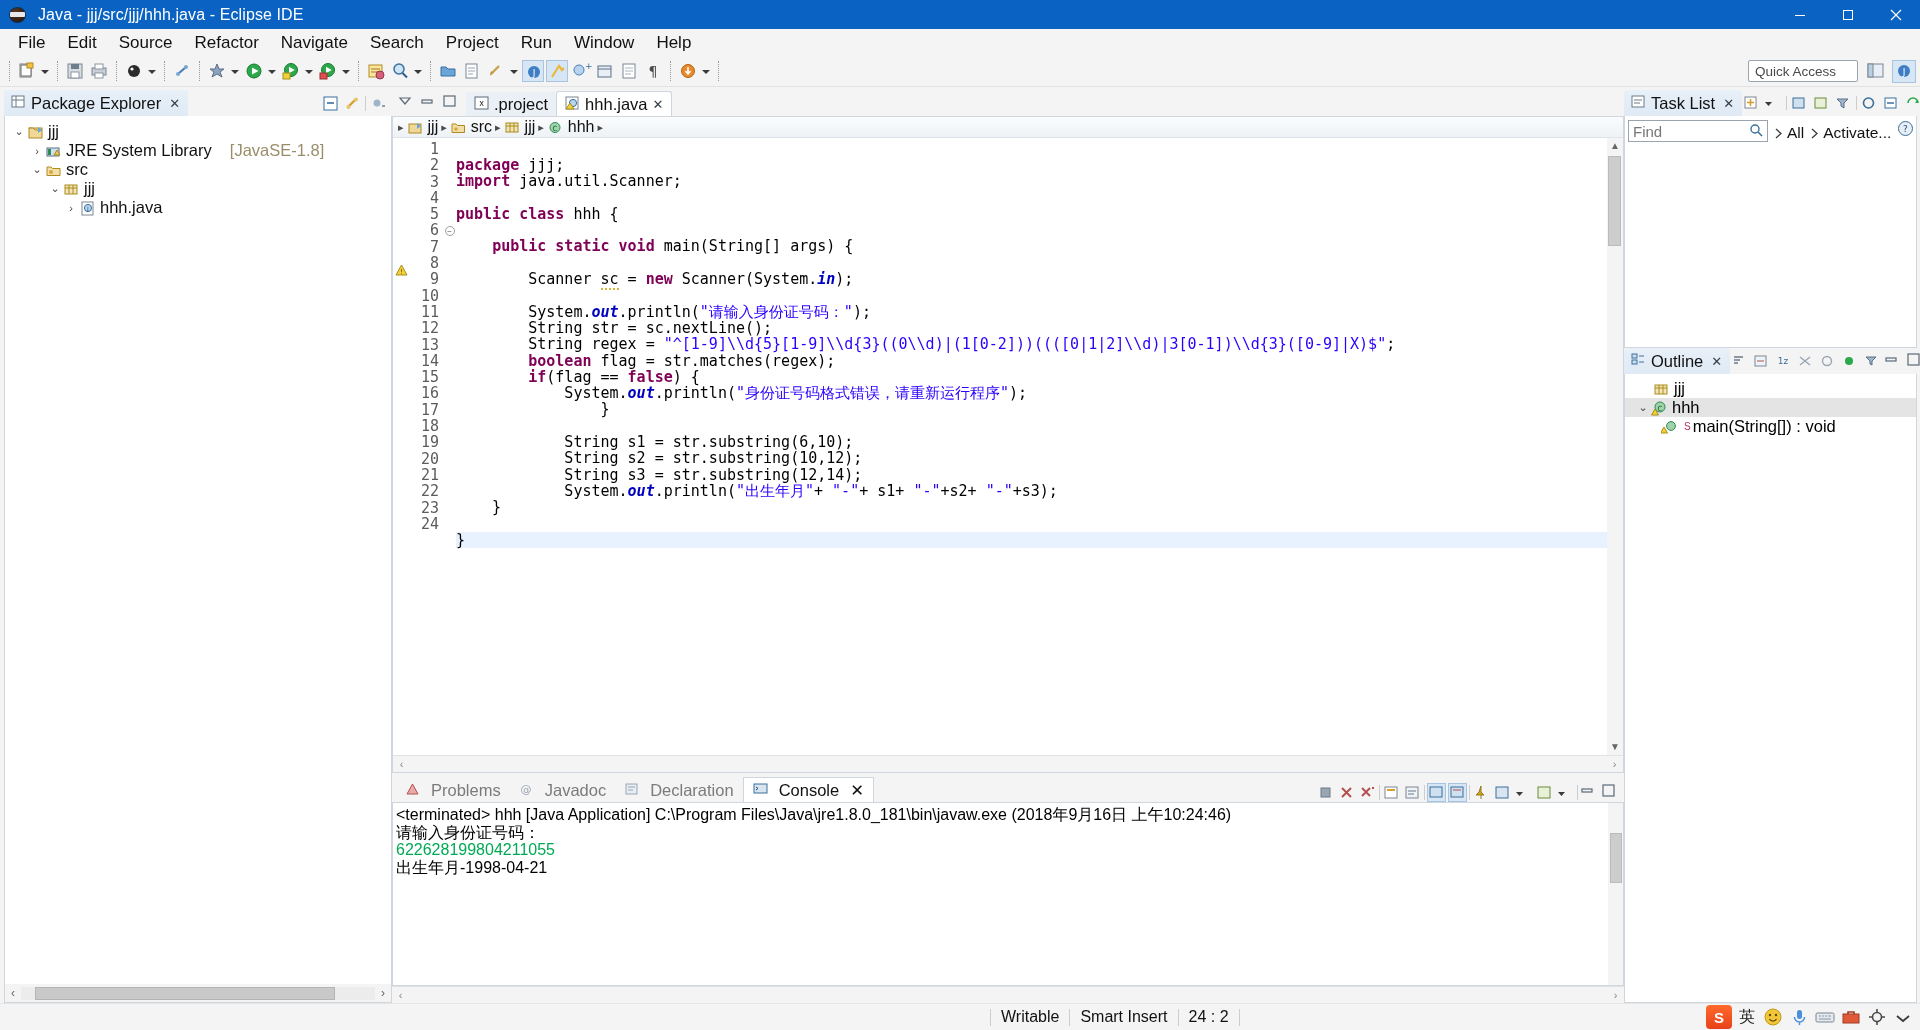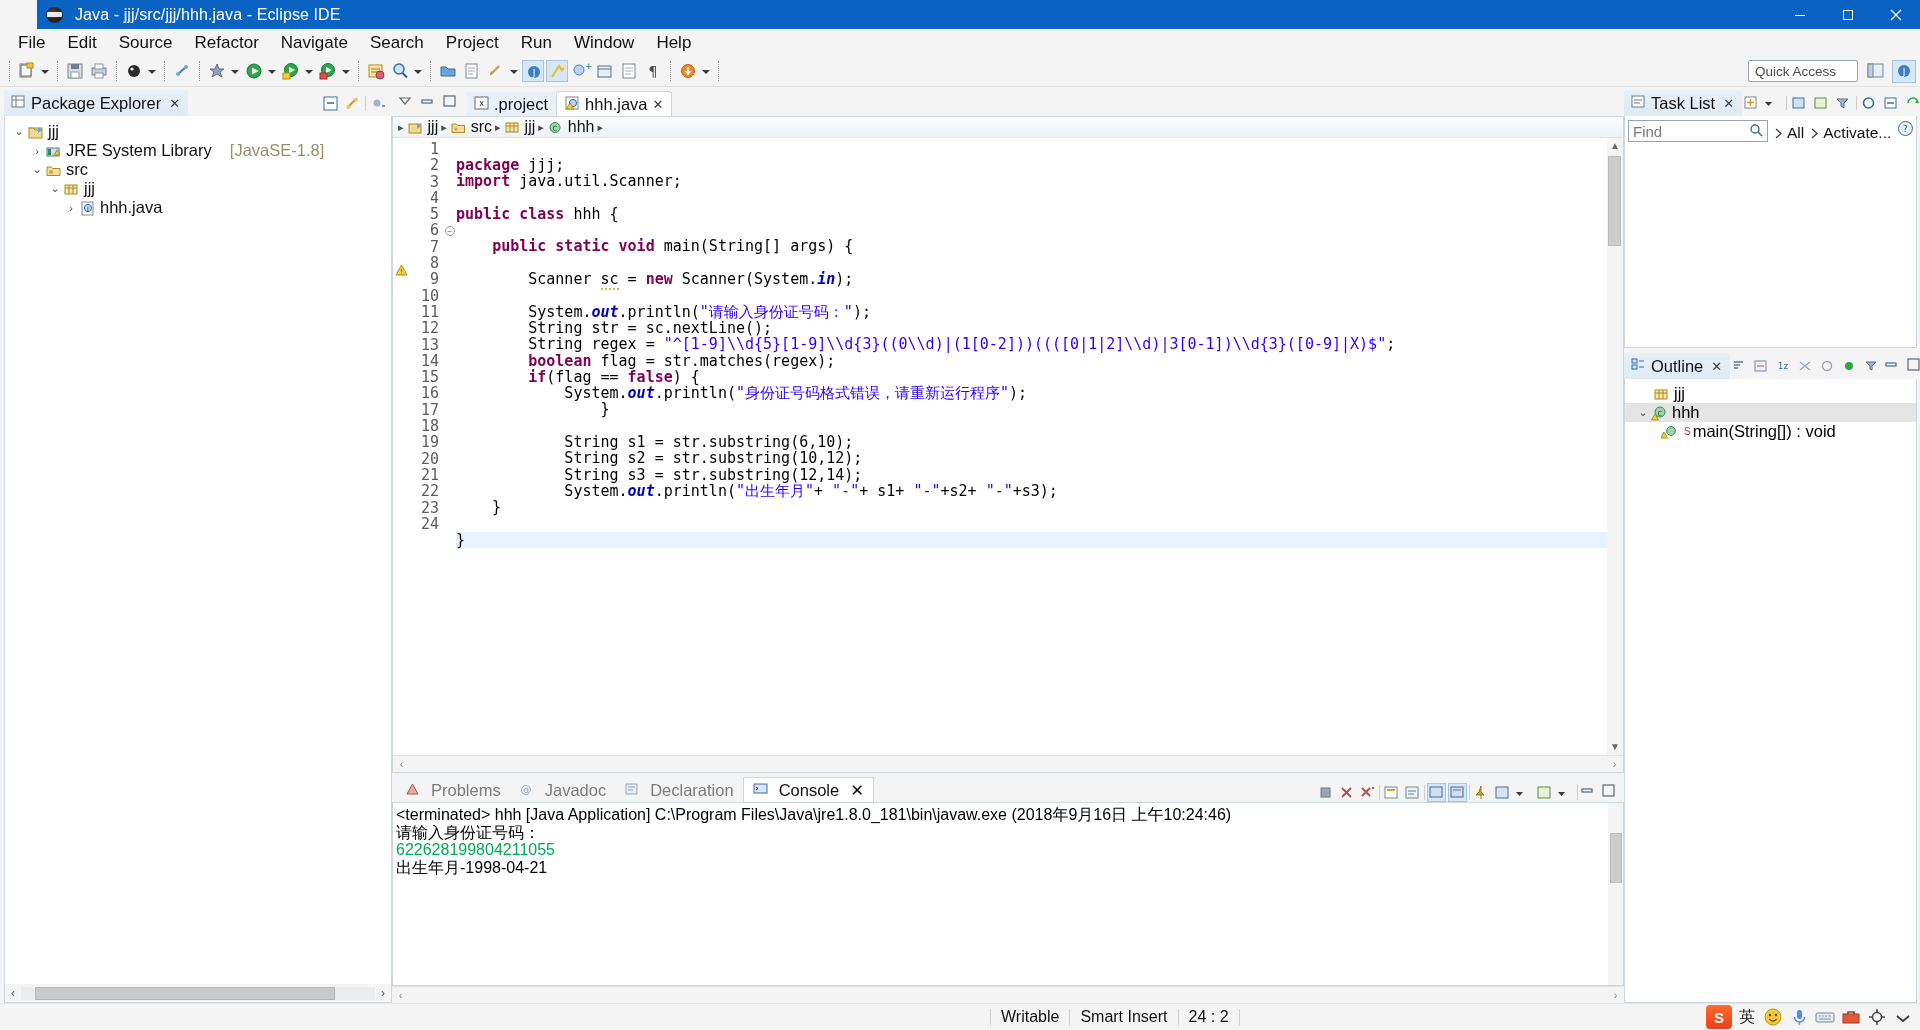--- a/index.html
+++ b/index.html
@@ -8,21 +8,21 @@
     font-family:"Liberation Sans", sans-serif;
     font-size:17px;
     background:#f0f0f0;
     -webkit-font-smoothing:antialiased;
   }
   .app { position:relative; width:1920px; height:1030px; display:flex; flex-direction:column; background:#f4f4f4; }
 
   
   .titlebar {
     height:29px; background:#0a63c2; display:flex; align-items:center;
-    color:#fff; flex:0 0 29px; position:relative;margin-left:37px;
+    color:#fff; flex:0 0 29px; position:relative;
   }
   .tb-icon { width:22px; height:18px; margin-left:7px; position:relative; }
   .tb-icon .disc {
     position:absolute; left:2px; top:1px; width:17px; height:16px; border-radius:50%;
     background:radial-gradient(circle at 35% 30%, #5a3a22 0%, #2b1a10 75%);
     border:1px solid #12304f;
   }
   .tb-icon .band { position:absolute; left:3px; top:6px; width:15px; height:5px; background:#e8e8ec; border-radius:1px;}
   .tb-title { font-size:16px; margin-left:9px; letter-spacing:.1px; white-space:nowrap; }
   .tb-buttons { margin-left:auto; display:flex; height:29px; }
@@ -150,21 +150,21 @@
   .c-vthumb { position:absolute; right:1px; top:30px; width:12px; height:50px; background:#cdcdcd; border:1px solid #bbb;}
 
   
   .right-col { width:296px; flex:0 0 296px; display:flex; flex-direction:column; padding:3px 3px 0 0; }
   .tasklist-view { height:258px; flex:0 0 258px; display:flex; flex-direction:column; }
   .find-row { height:30px; display:flex; align-items:flex-end; gap:6px; padding:4px 3px; background:#fff; }
   .find-box { flex:0 0 140px; height:22px; border:1px solid #9aa4ae; background:#fff; display:flex; align-items:center;
               padding:0 4px; font-size:15px; color:#777; }
   .find-box .mag { margin-left:auto; }
   .find-link { font-size:15.5px; color:#111; display:flex; align-items:center; gap:3px;}
-  .outline-view { flex:1 1 auto; display:flex; flex-direction:column; min-height:0; margin-top:5px; }
+  .outline-view { flex:1 1 auto; display:flex; flex-direction:column; min-height:0; }
   .orow { display:flex; align-items:center; height:19px; font-size:16.5px; white-space:nowrap; padding-left:2px;}
   .orow.sel { background:#e4e4e4; }
   .osup { font-size:10px; color:#b03060; vertical-align:super; margin:0 2px; }
 
   
   .statusbar { height:27px; flex:0 0 27px; background:#f4f4f4; display:flex; align-items:center;
                font-size:16px; color:#111; position:relative; border-top:1px solid #e6e6e6;}
   .sb-cell { padding:0 10px; height:20px; display:flex; align-items:center; }
   .sb-div { width:1px; height:17px; background:#cdcdcd; }
   .sb-right { margin-left:auto; display:flex; align-items:center; gap:4px; padding-right:6px; }

